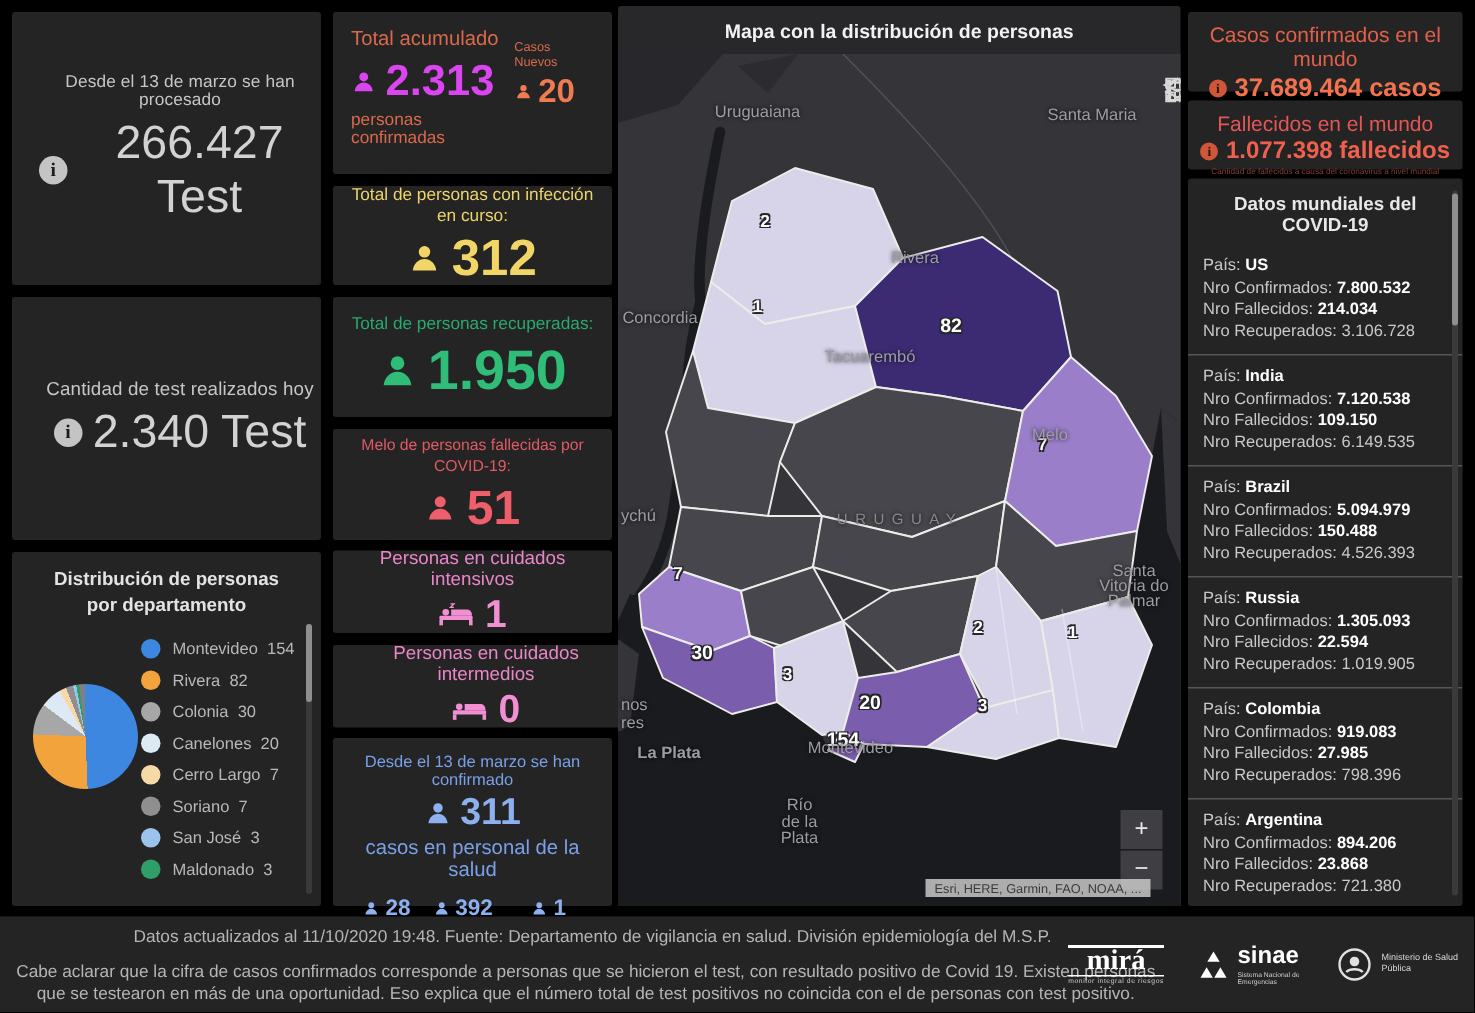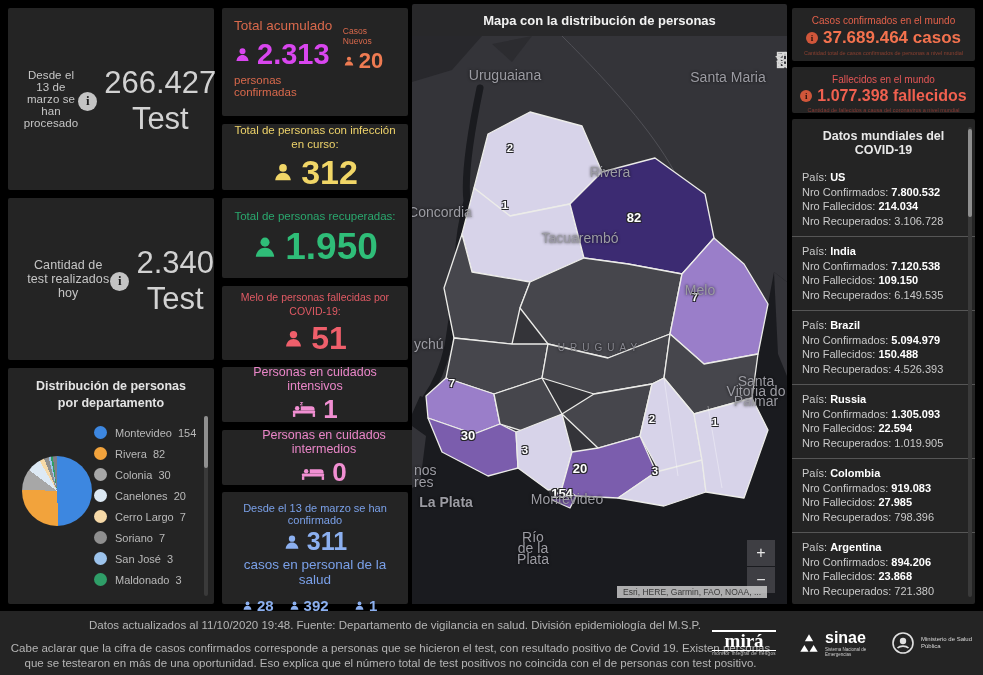--- a/index.html
+++ b/index.html
@@ -3,21 +3,21 @@
 <meta charset="utf-8">
 <style>
   * { box-sizing: border-box; margin: 0; padding: 0; }
   html,body { background:#000; }
   body { font-family:"Liberation Sans", sans-serif; }
   #stage { position:relative; width:983px; height:675px; background:#000; overflow:hidden; }
 
   .panel { position:absolute; background:#242424; border-radius:2px; }
 
   
-  .test-panel { display:flex; flex-direction:row; justify-content:center; align-items:center; text-align:center;padding-left:18px; }
+  .test-panel { display:flex; flex-direction:column; justify-content:center; align-items:center; text-align:center;padding-left:18px; }
   .test-label { font-size:11.5px; color:#c6c6c6; letter-spacing:.1px; }
   .test-value { margin-top:4px; font-size:31px; color:#d2d2d2; display:flex; align-items:center; gap:7px; }
   .info-dot { display:inline-flex; width:19px; height:19px; border-radius:50%; background:#c4c4c4; color:#1c1c1c;
               font-size:13px; font-weight:bold; font-family:"Liberation Serif", serif; align-items:center; justify-content:center; flex:0 0 auto; }
   .info-dot.sm { width:12px; height:12px; font-size:9px; background:#d0563a; color:#2a120c; }
 
   .dist-title { font-size:12.5px; font-weight:bold; color:#e3e3e3; text-align:center; padding:10px 18px 0; line-height:17px; }
   .pie { position:absolute; left:14px; top:88px; width:70px; height:70px; border-radius:50%; }
   .legend { position:absolute; left:86px; top:54px; right:16px; }
   .legend-item { display:flex; align-items:center; gap:8px; height:21px; }
@@ -53,34 +53,34 @@
   .mini-label { font-size:8.5px; margin-top:1px; }
 
   
   .map-panel { position:absolute; left:412px; top:4px; width:375px; height:600px; background:#28282a; border-radius:2px; }
   .map-header { height:32px; display:flex; align-items:center; justify-content:center; font-size:13px; font-weight:bold; color:#f2f2f2; }
   .map-body { position:absolute; left:0; top:32px; width:375px; height:568px; background:#343439; overflow:hidden; }
   .map-body svg { position:absolute; left:0; top:0; }
   .map-num { position:absolute; transform:translate(-50%,-50%); font-size:11.5px; font-weight:bold; color:#fff;
              text-shadow:-1px -1px 0 #26262a,1px -1px 0 #26262a,-1px 1px 0 #26262a,1px 1px 0 #26262a; }
   .map-num.big { font-size:13px; }
-  .map-place { position:absolute; transform:translate(-50%,-50%); font-size:14px; color:#9c9ca3; white-space:nowrap;
+  .map-place { position:absolute; transform:translate(-50%,-50%); font-size:11px; color:#9c9ca3; white-space:nowrap;
                text-shadow:0 0 3px rgba(0,0,0,.8); }
   .map-place.edge { transform:translate(0,-50%); }
   .map-place.country { letter-spacing:5px; color:#87878f; font-size:10px; }
   .map-tools { position:absolute; top:14px; right:12px; display:flex; gap:9px; }
   .map-tool { width:20px; height:20px; color:#d8d8d8; cursor:pointer; }
   .map-zoom { position:absolute; right:12px; top:504px; width:28px; display:flex; flex-direction:column; gap:1px; }
   .map-zoom button { width:28px; height:26px; background:#3e3e43; color:#e8e8e8; border:none; font-size:16px; cursor:pointer; }
   .attribution { position:absolute; right:20px; bottom:6px; background:rgba(210,210,210,.8); color:#3a3a3a;
                  font-size:8.5px; padding:1px 6px; }
 
   
   .world-p { text-align:center; padding:7px 8px 4px; }
-  .world-title { font-size:10px; }
+  .world-title { font-size:14px; }
   .world-value { font-size:17px; font-weight:bold; display:flex; align-items:center; justify-content:center; gap:5px; margin-top:2px; }
   .world-sub { font-size:5.5px; margin-top:2px; }
   .confirmed-world { color:#e2604a; } .confirmed-world .world-value { color:#f4724e; } .confirmed-world .world-sub { color:#8a4030; }
   .deaths-world    { color:#e45656; } .deaths-world .world-value { color:#f0604f; font-size:16px; } .deaths-world .world-sub { color:#8a3a33; }
   .countries-title { font-size:12.5px; font-weight:bold; color:#e8e8e8; text-align:center; padding:10px 22px 6px; }
   .country-block { padding:7px 10px 8px; border-top:1px solid #565656; font-size:11px; line-height:14.5px; color:#c9c9c9; }
   .country-block:first-of-type { border-top:none; }
   .country-block b { color:#fff; }
   .countries-wrap { overflow:hidden; height:455px; }
 

